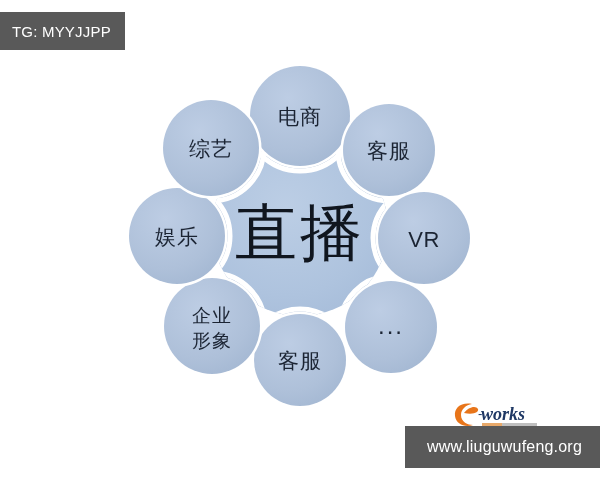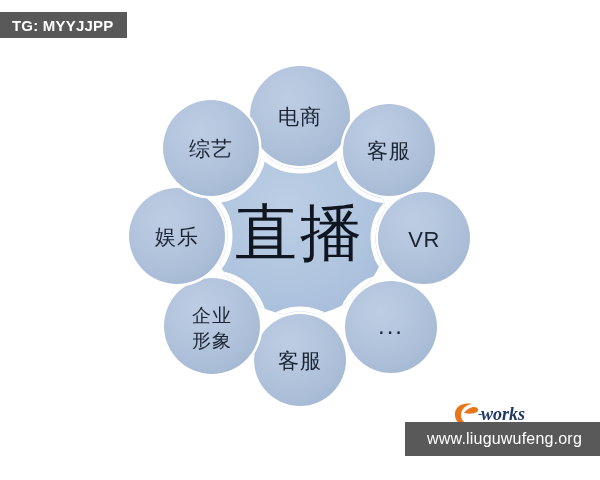--- a/index.html
+++ b/index.html
@@ -31,29 +31,28 @@
     color: #ffffff;
     font-family: "Liberation Sans", sans-serif;
     display: flex;
     align-items: center;
     letter-spacing: 0.2px;
     white-space: nowrap;
   }
   #wm-top {
     left: 0;
     top: 12px;
-    height: 26px;
+    height: 38px;
     padding: 0 14px 0 12px;
     font-size: 15px;
-    font-weight: bold;
   }
   #wm-bottom {
     right: 0;
-    bottom: 24px;
-    height: 34px;
+    bottom: 12px;
+    height: 42px;
     padding: 0 18px 0 22px;
     font-size: 16px;
   }
 
   
   #logo {
     position: absolute;
     left: 452px;
     top: 398px;
     width: 92px;

